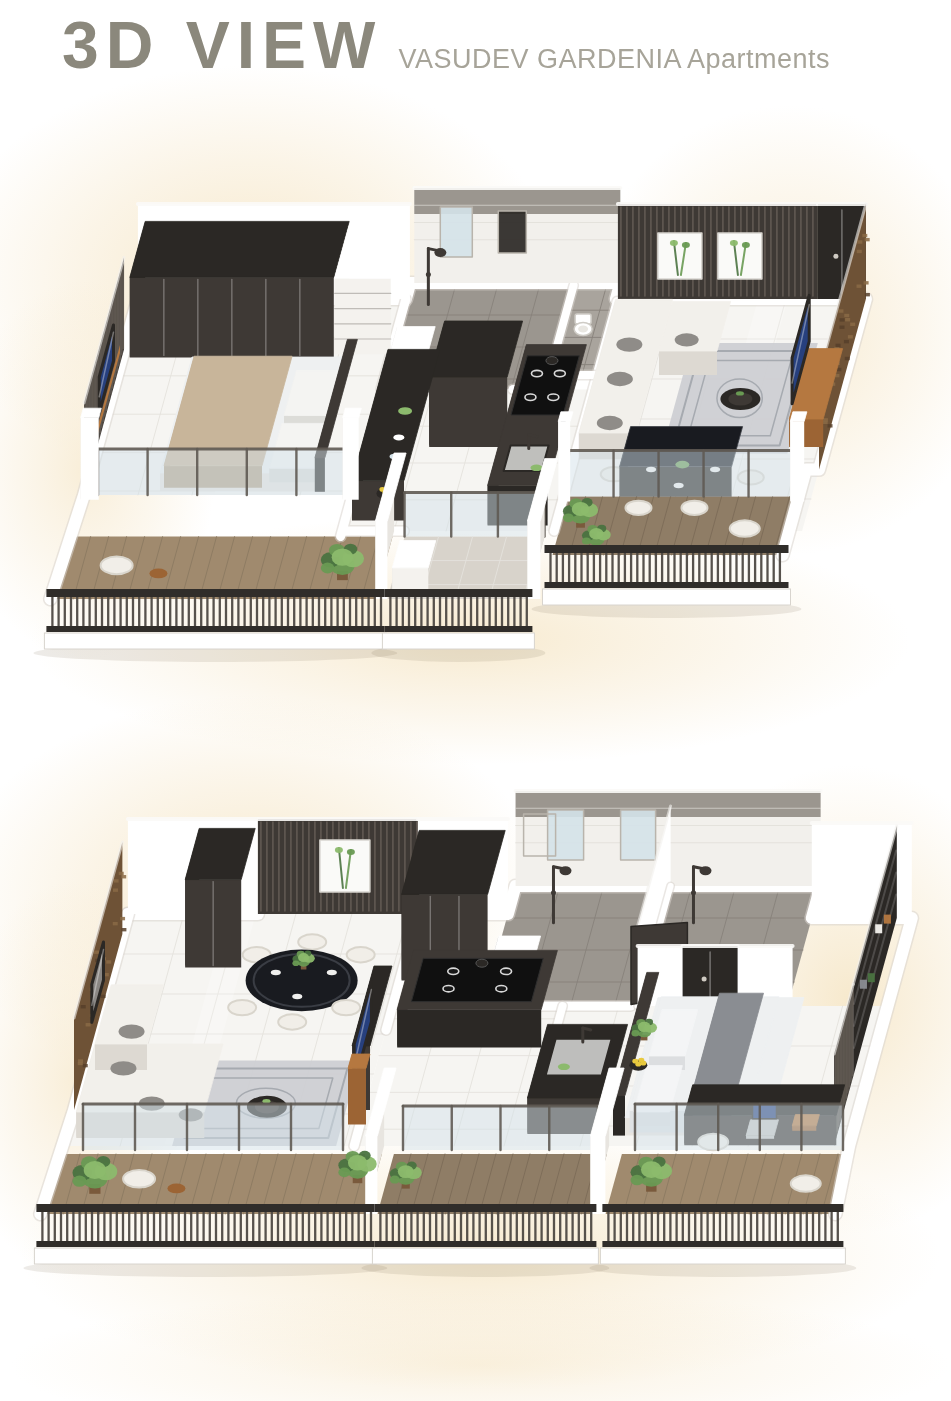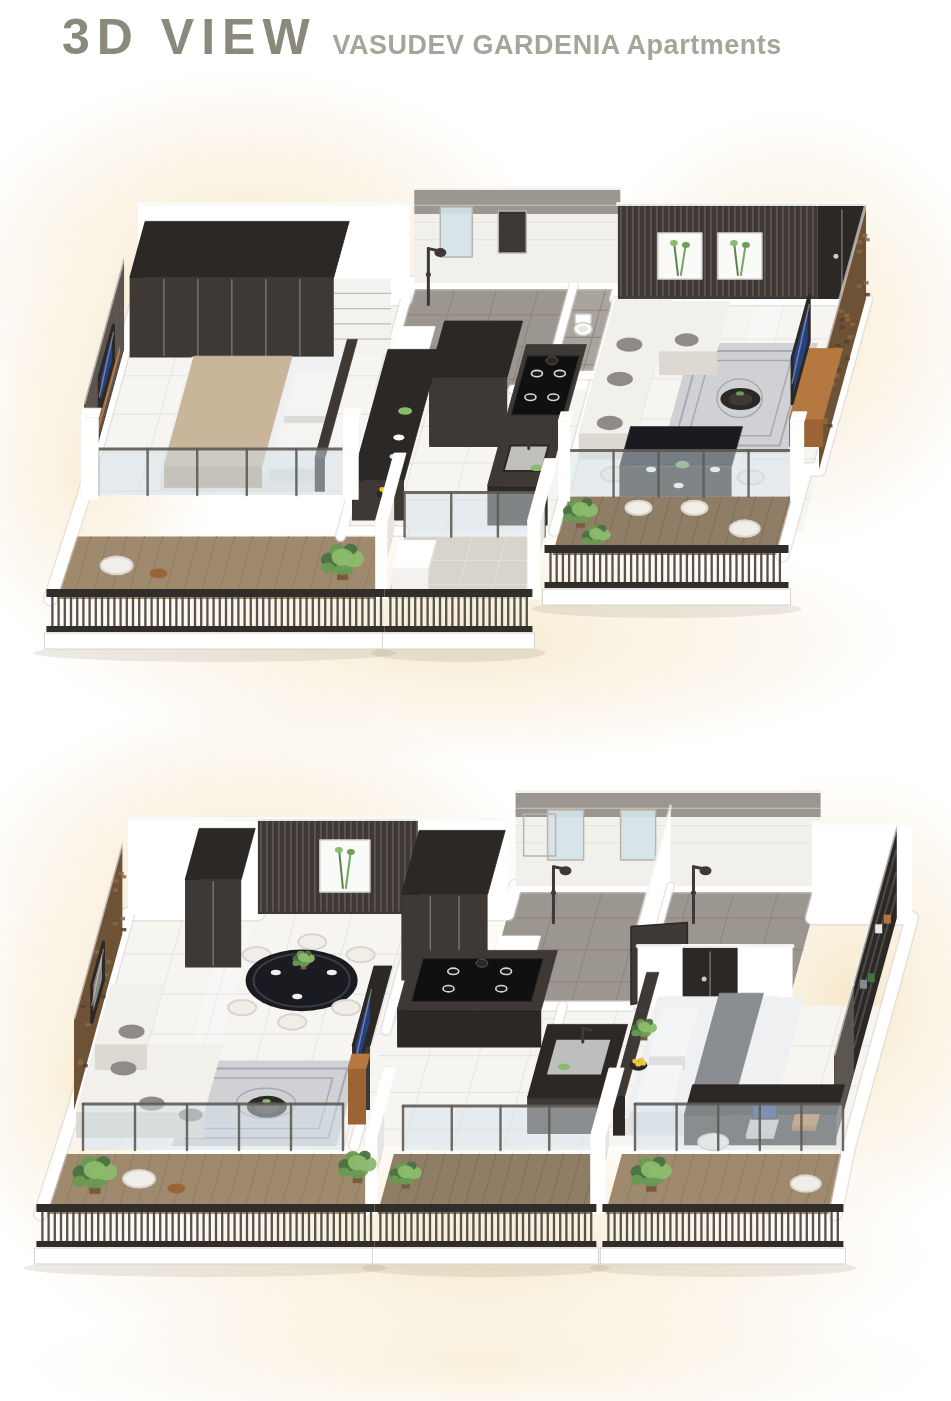--- a/index.html
+++ b/index.html
@@ -1,20 +1,20 @@
 <!DOCTYPE html>
 <html><head>
 <meta charset="utf-8">
 <style>
   html,body{margin:0;padding:0;background:#ffffff;}
   .page{position:relative;width:951px;height:1401px;background:#ffffff;overflow:hidden;
         font-family:"Liberation Sans", sans-serif;}
   .hdr{position:absolute;top:12px;left:62px;display:flex;align-items:baseline;gap:16px;z-index:5;}
-  .hdr .t1{font-weight:700;font-size:50px;line-height:1;color:#8b887c;letter-spacing:7px;}
-  .hdr .t2{font-weight:700;font-size:27px;line-height:1;color:#a7a499;letter-spacing:.5px;}
+  .hdr .t1{font-weight:700;font-size:66px;line-height:1;color:#8b887c;letter-spacing:7px;}
+  .hdr .t2{font-weight:400;font-size:27px;line-height:1;color:#a7a499;letter-spacing:.5px;}
   svg{position:absolute;left:0;top:0;}
 </style>
 </head>
 <body>
 
 <div class="page">
   <div class="hdr">
     <span class="t1">3D VIEW</span>
     <span class="t2">VASUDEV GARDENIA Apartments</span>
   </div>

